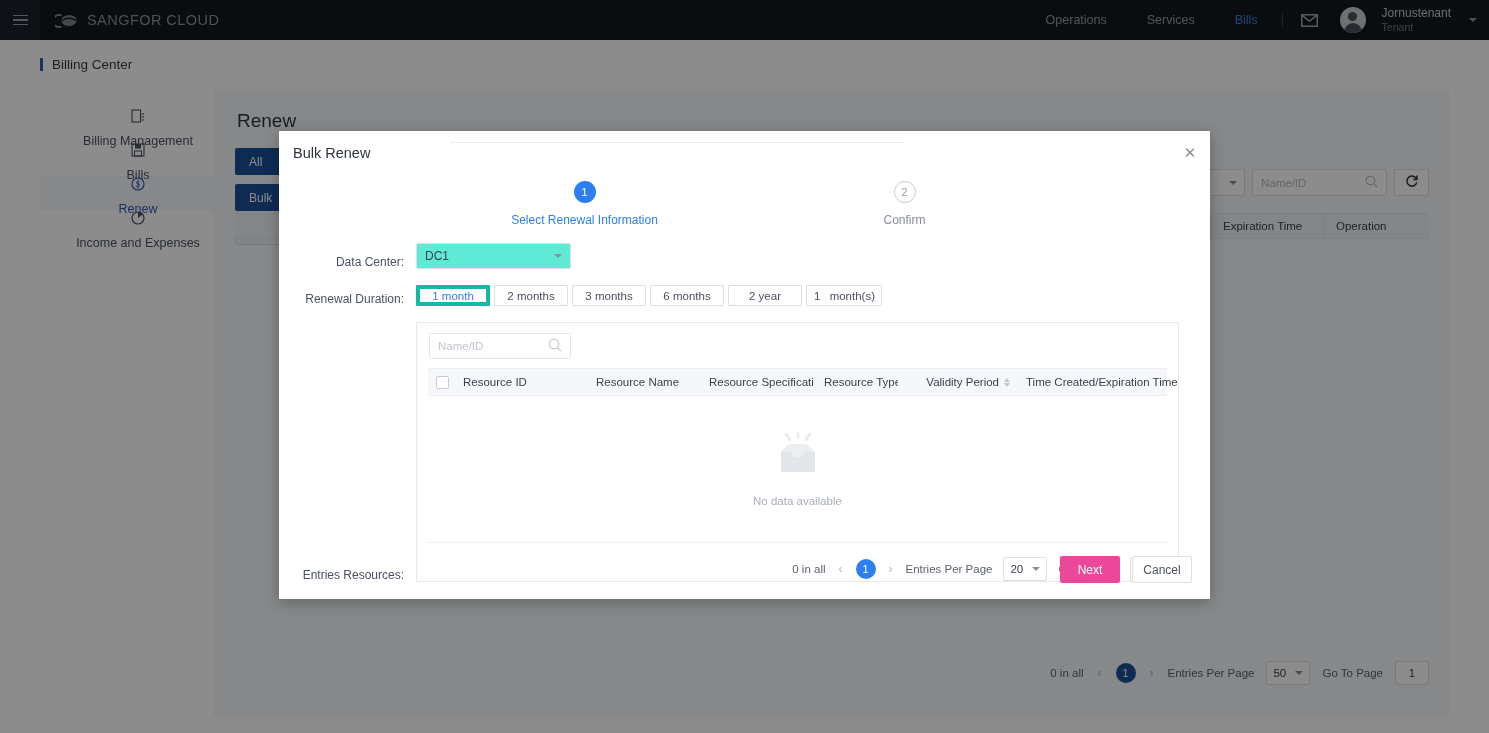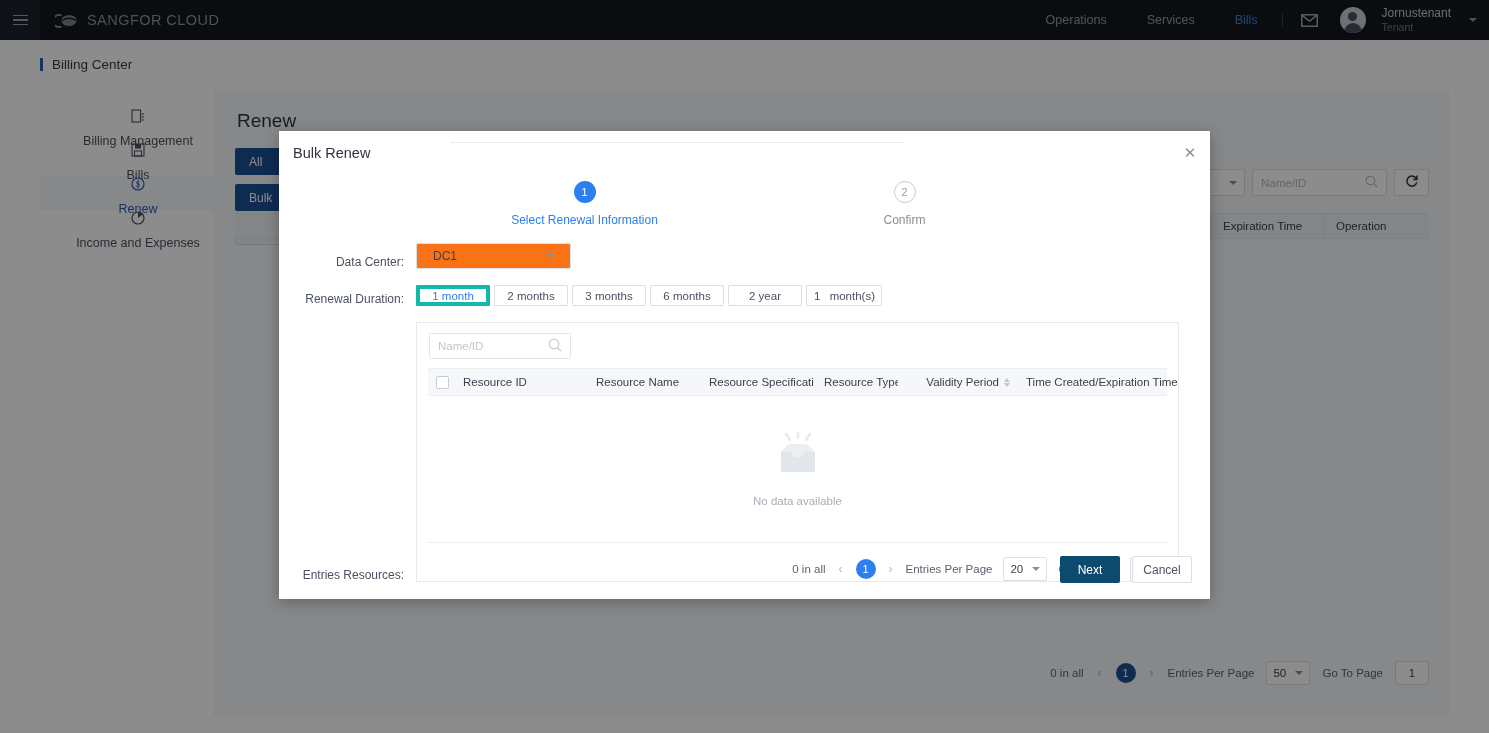--- a/index.html
+++ b/index.html
@@ -167,21 +167,21 @@
     border-top: 1px dotted #d8dbe1; z-index: 1;
   }
 
   .form-row { display: flex; align-items: flex-end; margin-top: 16px; padding-left: 15px; }
   .form-label {
     width: 122px; text-align: right; font-size: 12px; color: #4a5160;
     padding-top: 6px; padding-right: 12px; flex: none;
   }
   .dc-select {
     width: 155px; height: 26px; border: 1px solid #dcdfe6; border-radius: 2px;
-    background: #f97316; display: flex; align-items: center; padding: 0 16px;
+    background: #5eead4; display: flex; align-items: center; padding: 0 8px;
     font-size: 12px; color: #3b414d; justify-content: space-between; cursor: pointer;
   }
   .dc-select .caret { width:0;height:0;border-left:4px solid transparent;border-right:4px solid transparent;border-top:4px solid #8a8f99; }
 
   .dur-group { display: flex; gap: 4px; }
   .dur-btn {
     width: 74px; height: 21px; border: 1px solid #dcdfe6; background: #fff;
     font-size: 11.5px; color: #4a5160; display: flex; align-items: center;
     justify-content: center; cursor: pointer; border-radius: 1px;
   }
@@ -229,21 +229,21 @@
   .res-pagination {
     display: flex; align-items: center; justify-content: flex-end; gap: 11px;
     padding: 14px 14px 0 0; font-size: 11.5px; color: #5b616e;
   }
   .res-pagination .pg-num { background: #2d7ff0; }
 
   .modal-footer {
     position: absolute; right: 18px; bottom: 16px; display: flex; gap: 12px;
   }
   .btn-next {
-    width: 60px; height: 27px; background: #0c4a6e; color: #fff; border: none;
+    width: 60px; height: 27px; background: #ec4899; color: #fff; border: none;
     border-radius: 2px; font-size: 12px; cursor: pointer; font-family: inherit;
   }
   .btn-cancel {
     width: 60px; height: 27px; background: #fff; color: #4a5160;
     border: 1px solid #dcdfe6; border-radius: 2px; font-size: 12px;
     cursor: pointer; font-family: inherit;
   }
 </style>
 </head>
 <body>

